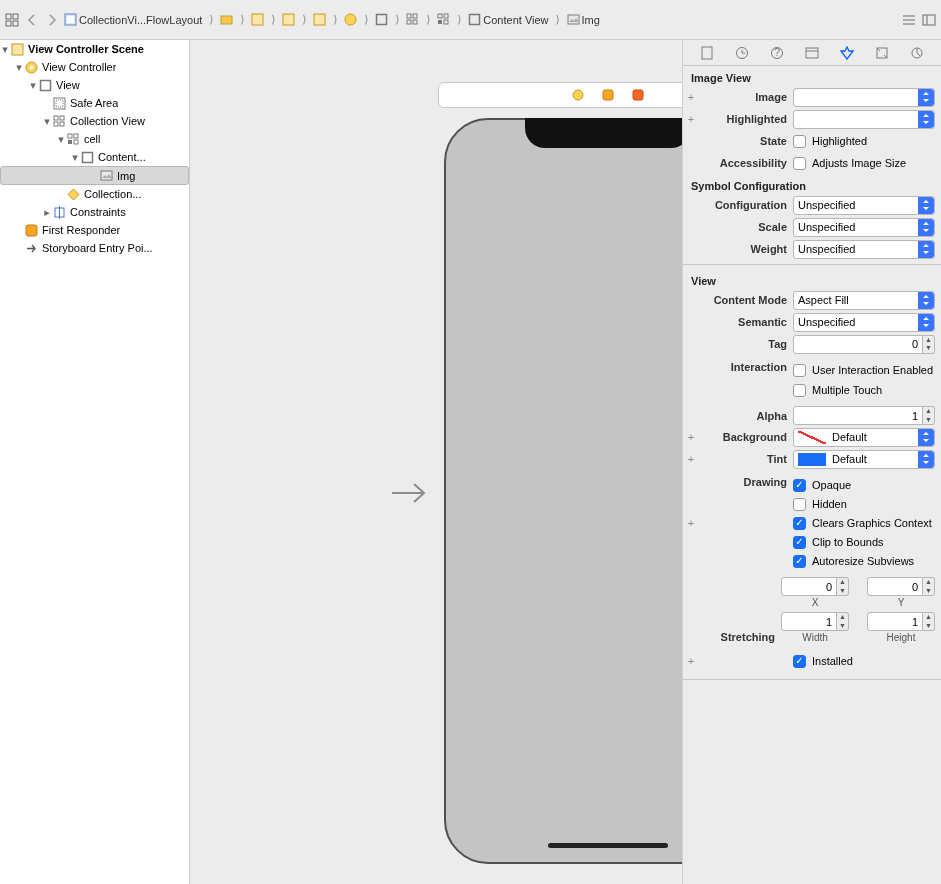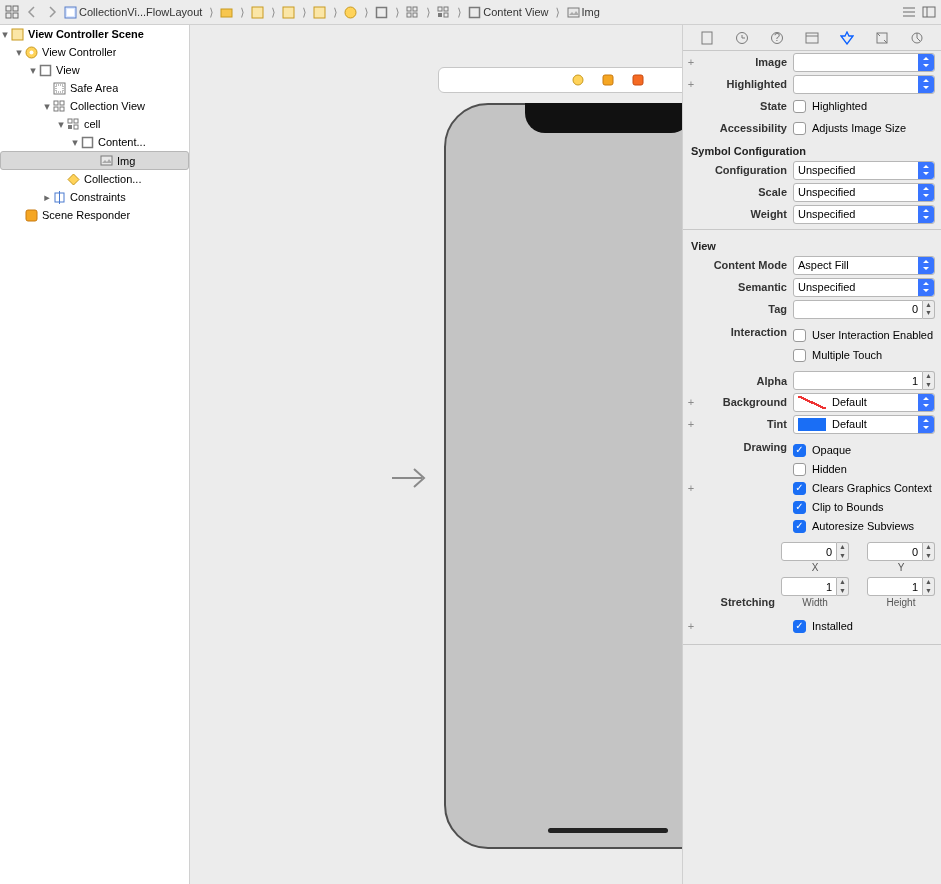--- a/index.html
+++ b/index.html
@@ -1,17 +1,17 @@
 <!DOCTYPE html>
 <html><head>
 <meta charset="utf-8">
 <style>
 * { box-sizing: border-box; margin: 0; padding: 0; font-family: -apple-system, "Helvetica Neue", Arial, sans-serif; font-size: 11px; }
 body { width: 941px; height: 884px; background: #ececec; overflow: hidden; display:flex; flex-direction:column;}
-.topbar { height: 25px; background: #ececec; border-bottom:1px solid #d0d0d0; display:flex; align-items:center; padding:0 4px; gap:4px;}
+.topbar { height: 40px; background: #ececec; border-bottom:1px solid #d0d0d0; display:flex; align-items:center; padding:0 4px; gap:4px;}
 .topbar .ico { width:16px; height:16px; display:flex; align-items:center; justify-content:center; color:#6a6a6a;}
 .topbar .grid4 { width:14px; height:14px; }
 .topbar .crumb { display:flex; align-items:center; gap:2px; color:#333; white-space:nowrap;}
 .topbar .chev { color:#8a8a8a; width:10px; text-align:center;}
 .topbar .spacer { flex:1;}
 .main { flex:1; display:flex; min-height:0;}
 .outline { width:190px; background:#fff; border-right:1px solid #d0d0d0; overflow:auto;}
 .row { display:flex; align-items:center; height:18px; padding-right:4px; white-space:nowrap; overflow:hidden; text-overflow:ellipsis;}
 .row.sel { background:#d9d9d9;}
 .row .tw { width:10px; text-align:center; color:#6a6a6a; cursor:pointer; user-select:none;}
@@ -272,21 +272,30 @@
         </span>
         <span class="lbl">Constraints</span>
       </div>
     <div class="row">
         <span class="pad" style="width:24px"></span>
         <span class="icn">
           <svg width="13" height="13">
             <rect x="1" y="1" width="11" height="11" rx="2" fill="#f5a623" stroke="#c87a10"></rect>
           </svg>
         </span>
-        <span class="lbl">Scene Responder</span>
+        <span class="lbl">First Responder</span>
+      </div>
+    <div class="row">
+        <span class="pad" style="width:24px"></span>
+        <span class="icn">
+          <svg width="13" height="13">
+            <path d="M2 6.5 H10 M7 3 L10 6.5 L7 10" stroke="#555" fill="none" stroke-width="1.3"></path>
+          </svg>
+        </span>
+        <span class="lbl">Storyboard Entry Poi...</span>
       </div>
   </div>
 
   <div class="canvas">
     <div class="docktop">
       <svg class="di" viewBox="0 0 12 12">
           <circle cx="6" cy="6" r="5" fill="#ffd35a" stroke="#c89a20"></circle>
         </svg>
       <svg class="di" viewBox="0 0 12 12">
           <rect x="1" y="1" width="10" height="10" rx="2" fill="#f5a623" stroke="#c87a10"></rect>
@@ -344,20 +353,21 @@
           </svg>
         </div>
       <div class="ti">
           <svg width="14" height="14">
             <circle cx="7" cy="7" r="5" fill="none" stroke="currentColor"></circle>
             <path d="M7 2 V7 L10 10" stroke="currentColor" fill="none"></path>
           </svg>
         </div>
     </div>
 
+    <div class="section-hdr">Image View</div>
     <div class="frow">
         <span class="plus">+</span>
         <span class="label">Image</span>
       <div class="sel">
           <span></span>
           <span class="cap">
             <svg viewBox="0 0 8 10">
               <path d="M4 0 L7 3 H1 Z M4 10 L1 7 H7 Z"></path>
             </svg>
           </span>

